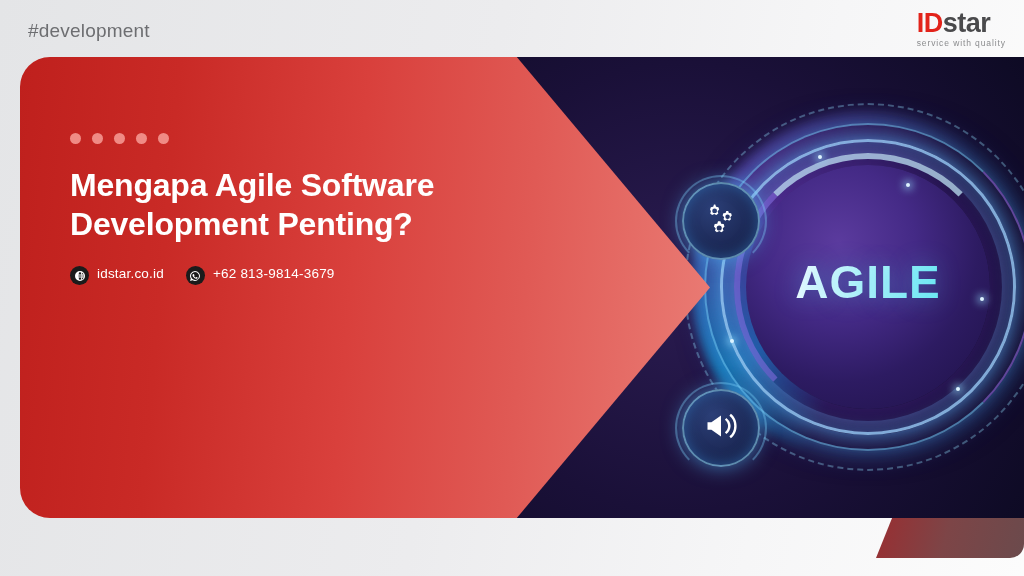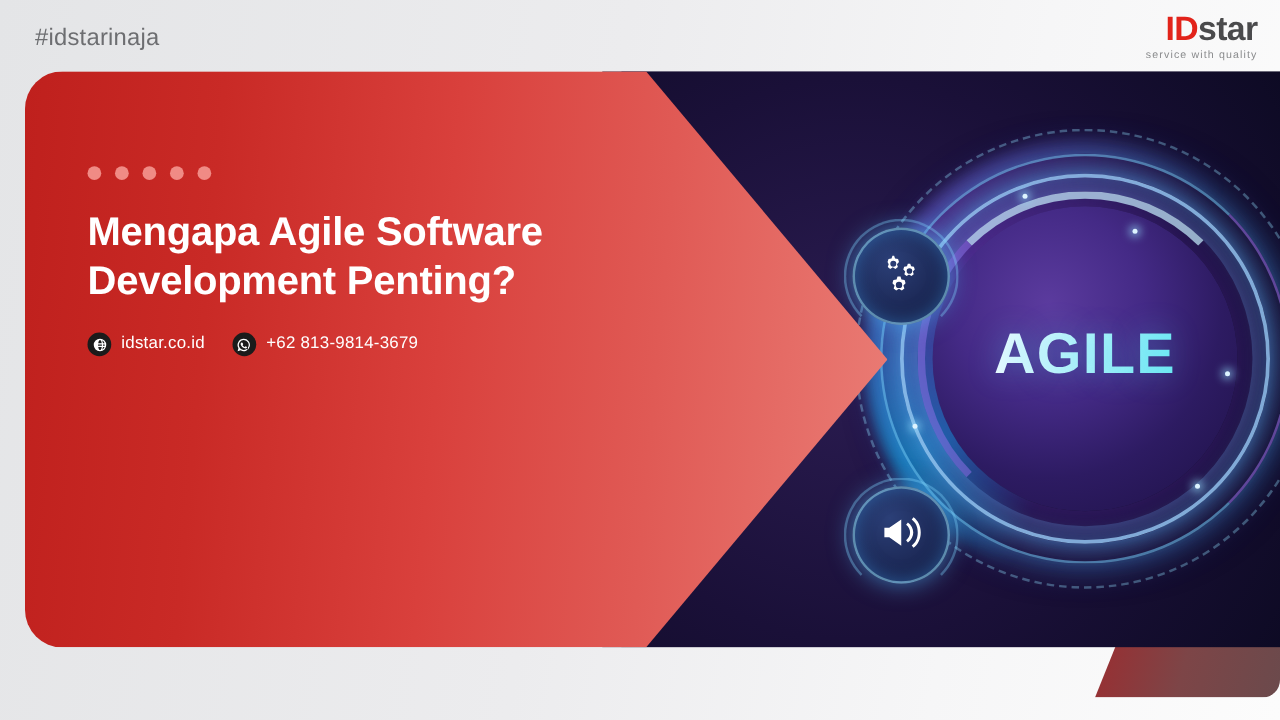--- a/index.html
+++ b/index.html
@@ -31,21 +31,21 @@
     color: #6d6e71;
     letter-spacing: .2px;
     z-index: 30;
   }
 
   .logo {
     position: absolute;
     right: 18px;
     top: 10px;
     z-index: 30;
-    text-align: right;
+    text-align: left;
     line-height: 1;
   }
   .logo-main {
     font-size: 27px;
     font-weight: bold;
     letter-spacing: -.5px;
   }
   .logo-id { color: #e2231a; }
   .logo-star { color: #4a4a4c; }
   .logo-tag {
@@ -275,21 +275,21 @@
     font-size: 13.5px;
     color: #ffffff;
     letter-spacing: .2px;
   }
 </style>
 </head>
 <body>
 
 <div id="banner">
 
-  <div class="hashtag">#idstarinaja</div>
+  <div class="hashtag">#development</div>
 
   <div class="logo">
     <div class="logo-main"><span class="logo-id">ID</span><span class="logo-star">star</span></div>
     <div class="logo-tag">service with quality</div>
   </div>
 
   <div class="red-ring"></div>
   <div class="maroon-wedge"></div>
 
   <div class="card">

